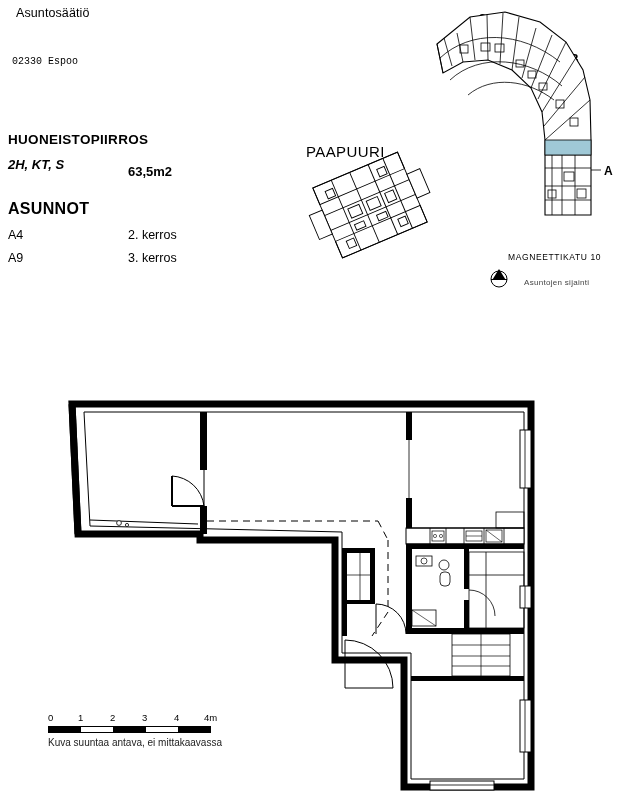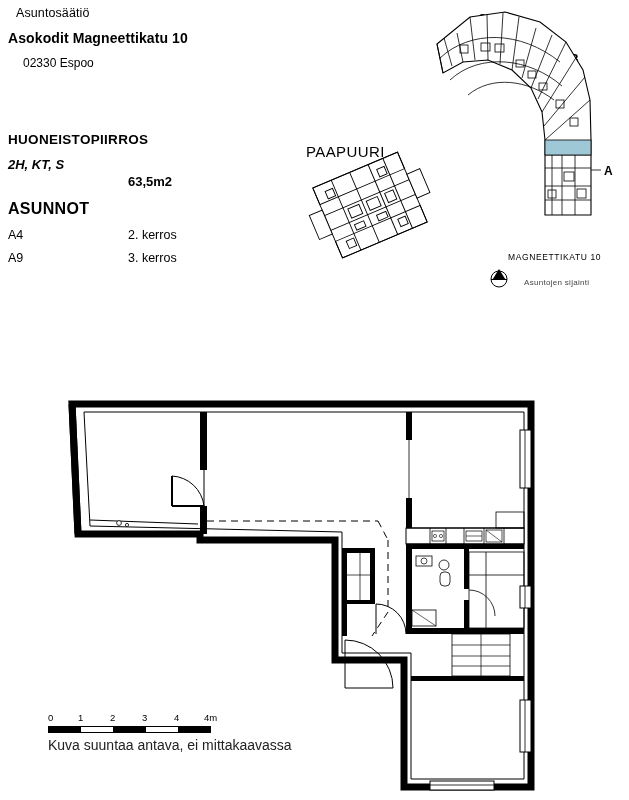--- a/index.html
+++ b/index.html
@@ -32,41 +32,42 @@
   }
   .hdr-title {
     position: absolute;
     left: 8px; top: 30px;
     font-size: 14px;
     font-weight: bold;
     letter-spacing: 0.1px;
   }
   .hdr-zip {
     position: absolute;
-    left: 23px; top: 56px;
-    font-size: 12px;
+    left: 12px; top: 56px;
+    font-size: 10px;
+    font-family: Liberation Mono, monospace;
   }
 
   .sec-title {
     position: absolute;
     left: 8px; top: 132px;
     font-size: 13.5px;
     font-weight: bold;
     letter-spacing: 0.3px;
   }
   .sec-sub {
     position: absolute;
     left: 8px; top: 157px;
     font-size: 13px;
     font-weight: bold;
     font-style: italic;
   }
   .sec-sub-area {
     position: absolute;
-    left: 128px; top: 174px;
+    left: 128px; top: 164px;
     font-size: 13px;
     font-weight: bold;
   }
   .sec-apt {
     position: absolute;
     left: 8px; top: 200px;
     font-size: 16px;
     font-weight: bold;
     letter-spacing: 0.3px;
   }
@@ -126,35 +127,34 @@
     border: 1px solid #000;
     box-sizing: border-box;
     display: flex;
   }
   .scale-bar div { flex: 1 1 0; border-right: 1px solid #000; box-sizing: border-box; }
   .scale-bar div:last-child { border-right: none; }
   .scale-bar div.fill { background: #000; }
   .scale-note {
     position: absolute;
     left: 48px; top: 737px;
-    font-size: 14px;
+    font-size: 10px;
     color: #222;
     text-align: right;
   }
 
   svg { display: block; }
   .svg-layer { position: absolute; left: 0; top: 0; width: 629px; height: 800px; pointer-events: none; }
 </style>
 </head>
 <body>
 
 <div class="page">
 
   <div class="hdr-org">Asuntosäätiö</div>
-  <div class="hdr-title">Asokodit Magneettikatu 10</div>
   <div class="hdr-zip">02330 Espoo</div>
 
   <div class="sec-title">HUONEISTOPIIRROS</div>
   <div class="sec-sub">2H, KT, S</div>
   <div class="sec-sub-area">63,5m2</div>
   <div class="sec-apt">ASUNNOT</div>
 
   <div class="apt-row-a apt-1">A4</div>
   <div class="apt-row-b apt-1">2. kerros</div>
   <div class="apt-row-a apt-2">A9</div>

